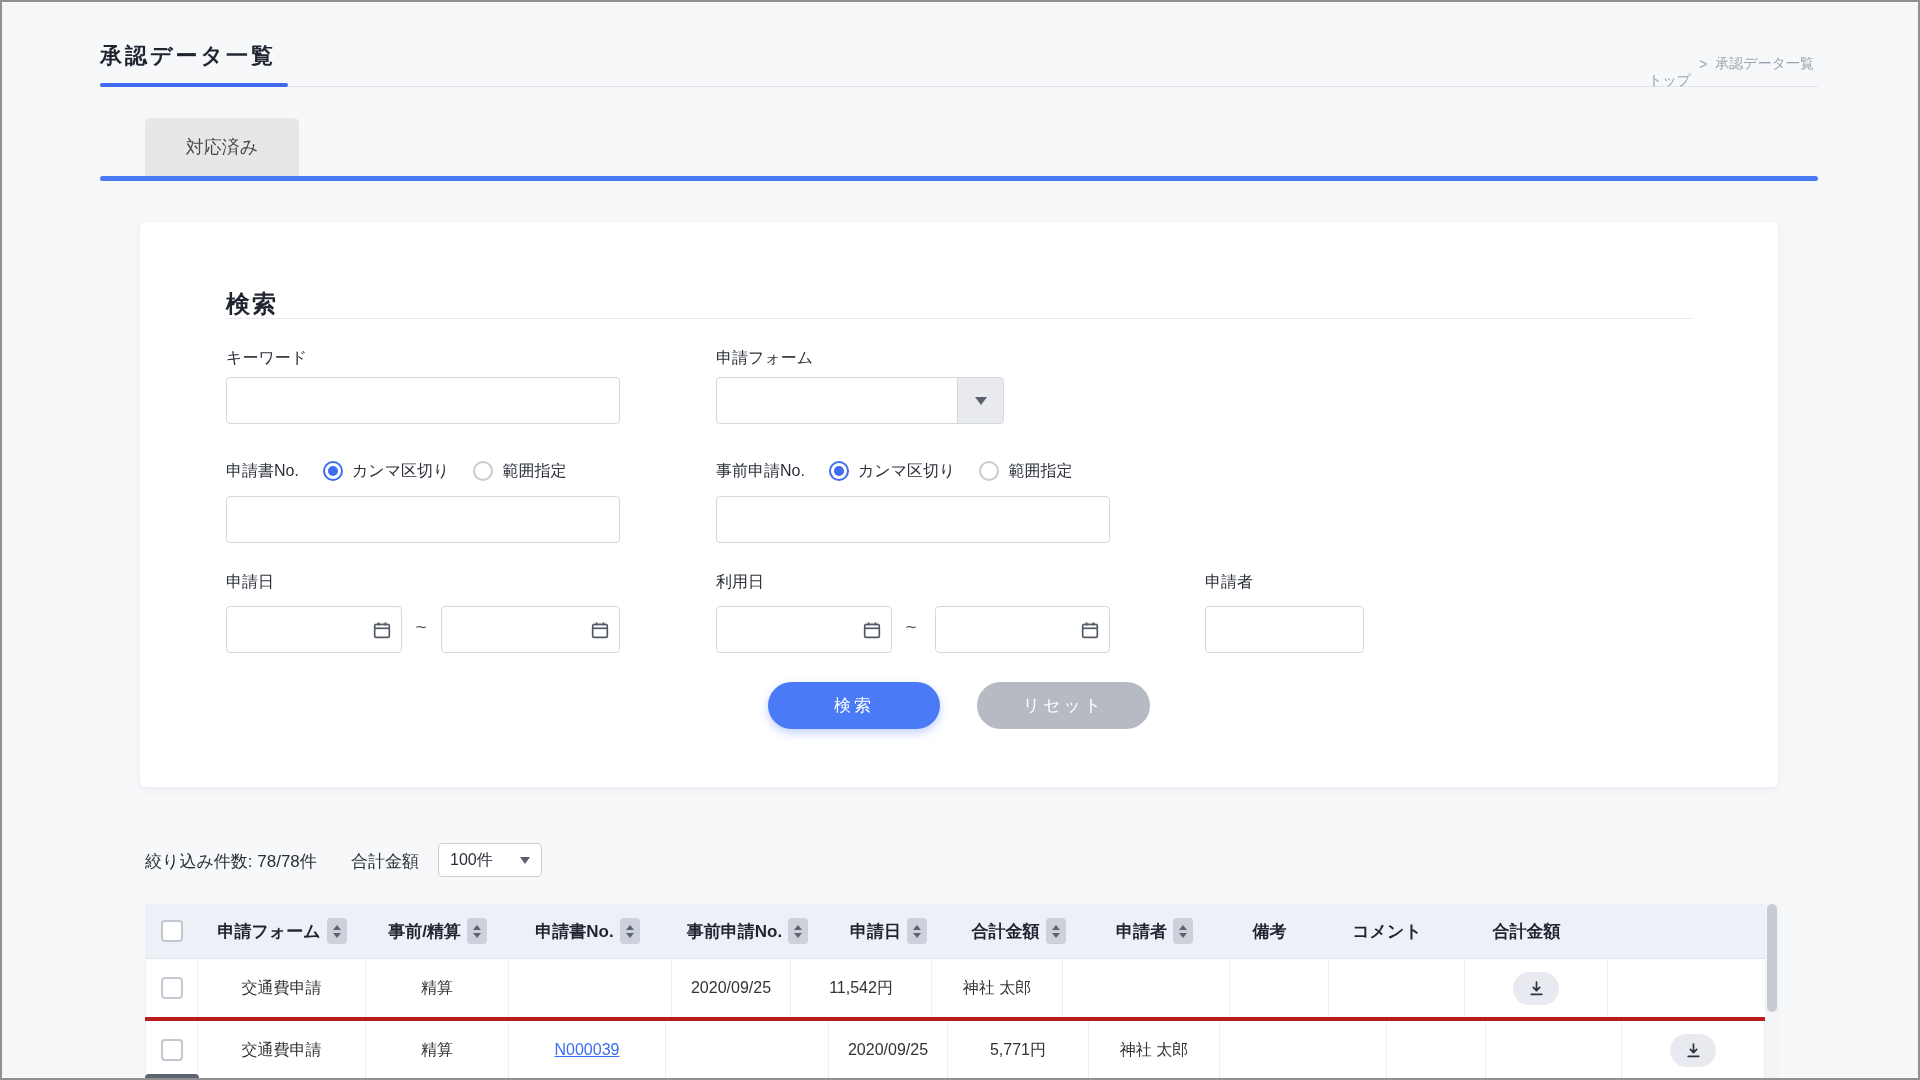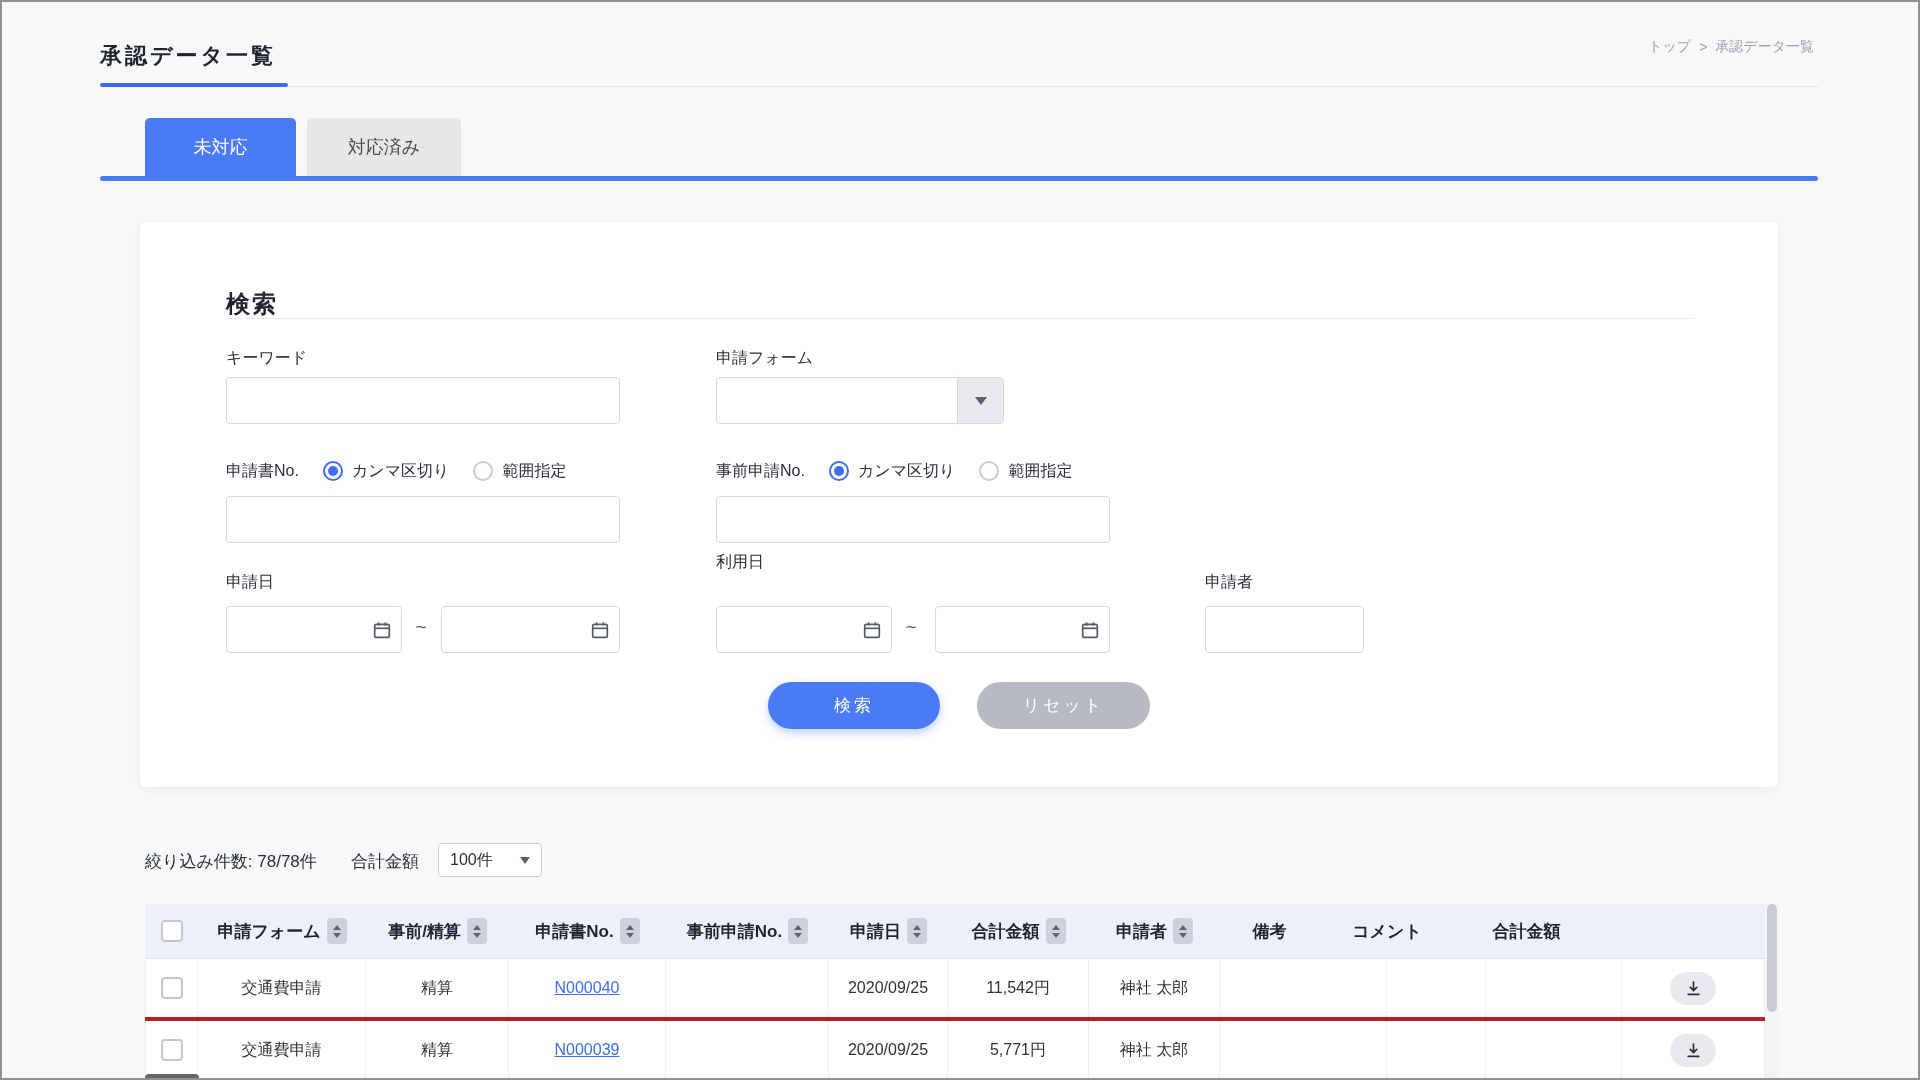--- a/index.html
+++ b/index.html
@@ -6,21 +6,21 @@
   .viewport {
     position:relative; width:1920px; height:1080px; box-sizing:border-box;
     background:#f7f8fa; border:2px solid #919191; overflow:hidden;
     font-family:"Liberation Sans","DejaVu Sans",sans-serif; color:#2a2f3a;
   }
   
   .page-title { position:absolute; left:98px; top:24px; font-size:22px; font-weight:700; color:#1f2430; letter-spacing:3px; }
   .header-line { position:absolute; left:98px; top:84px; width:1718px; height:1px; background:#e2e4e9; }
   .title-underline { position:absolute; left:98px; top:81px; width:188px; height:4px; background:#3e6af0; border-radius:2px; z-index:2; }
   .breadcrumb { position:absolute; top:36px; right:104px; font-size:14px; color:#9aa1b0; display:flex; align-items:center; gap:8px; }
-  .breadcrumb a { color:#9aa1b0; text-decoration:none; cursor:pointer; }
+  .breadcrumb a { color:#9aa1b0; text-decoration:none; cursor:pointer;margin-top:34px; }
   
   .tabs { position:absolute; left:143px; top:116px; display:flex; gap:11px; z-index:2; }
   .tab { height:58px; display:flex; align-items:center; justify-content:center; font-size:18px; border-radius:5px 5px 0 0; cursor:pointer; }
   .tab.pending { width:151px; background:#4a7af5; color:#ffffff; }
   .tab.done { width:154px; background:#e7e7ea; color:#4a4a4a; }
   .tab-accent { position:absolute; left:98px; top:174px; width:1718px; height:5px; background:#4a7af5; border-radius:3px; }
   
   .search-card { position:absolute; left:138px; top:220px; width:1638px; height:565px; background:#ffffff; border-radius:6px; box-shadow:0 2px 10px rgba(30,40,70,0.06); }
   .search-heading { position:absolute; left:86px; top:46px; font-size:24px; font-weight:600; color:#1f2430; letter-spacing:2px; }
   .search-divider { position:absolute; left:86px; top:96px; width:1467px; height:1px; background:#e8eaef; }
@@ -73,21 +73,20 @@
   <h1 class="page-title">承認データ一覧</h1>
   <div class="header-line"></div>
   <div class="title-underline"></div>
   <div class="breadcrumb">
     <a>トップ</a>
     <span>&gt;</span>
     <span>承認データ一覧</span>
   </div>
 
   <div class="tabs">
-    <div class="tab pending">未対応</div>
     <div class="tab done">対応済み</div>
   </div>
   <div class="tab-accent"></div>
 
   <section class="search-card">
     <h2 class="search-heading">検索</h2>
     <div class="search-divider"></div>
 
     <span class="f-label" style="left:86px; top:126px;">キーワード</span>
     <input class="text-input" style="left: 86px; top: 155px; width: 394px;" type="text" value="">
@@ -140,21 +139,21 @@
     <div class="date-field" style="left:301px; top:384px; width:179px;">
       <input type="text" value="" style="">
       <svg width="18" height="18" viewBox="0 0 16 16">
           <rect x="1.5" y="3" width="13" height="11.5" rx="1.5" fill="none" stroke="#525a68" stroke-width="1.5"></rect>
           <line x1="1.5" y1="6.5" x2="14.5" y2="6.5" stroke="#525a68" stroke-width="1.5"></line>
           <line x1="5" y1="1.2" x2="5" y2="4" stroke="#525a68" stroke-width="1.5"></line>
           <line x1="11" y1="1.2" x2="11" y2="4" stroke="#525a68" stroke-width="1.5"></line>
         </svg>
     </div>
 
-    <span class="f-label" style="left:576px; top:330px;">利用日</span>
+    <span class="f-label" style="left:576px; top:350px;">利用日</span>
     <div class="date-field" style="left:576px; top:384px; width:176px;">
       <input type="text" value="" style="">
       <svg width="18" height="18" viewBox="0 0 16 16">
           <rect x="1.5" y="3" width="13" height="11.5" rx="1.5" fill="none" stroke="#525a68" stroke-width="1.5"></rect>
           <line x1="1.5" y1="6.5" x2="14.5" y2="6.5" stroke="#525a68" stroke-width="1.5"></line>
           <line x1="5" y1="1.2" x2="5" y2="4" stroke="#525a68" stroke-width="1.5"></line>
           <line x1="11" y1="1.2" x2="11" y2="4" stroke="#525a68" stroke-width="1.5"></line>
         </svg>
     </div>
     <span class="tilde" style="left:758px; top:394px;">~</span>
@@ -246,23 +245,20 @@
           <span>合計金額</span>
         </div>
       </div>
     <div id="t-body">
         <div class="tr">
           <div class="td" style="width: 53px;">
             <span class="checkbox"></span>
           </div>
           <div class="td" style="width: 168px;">交通費申請</div>
           <div class="td" style="width: 143px;">精算</div>
-          <div class="td" style="width: 157px;">
-            <a class="link">N000040</a>
-          </div>
           <div class="td" style="width: 163px;"></div>
           <div class="td" style="width: 119px;">2020/09/25</div>
           <div class="td" style="width: 141px;">11,542円</div>
           <div class="td" style="width: 131px;">神社 太郎</div>
           <div class="td" style="width: 167px;"></div>
           <div class="td" style="width: 99px;"></div>
           <div class="td" style="width: 136px;"></div>
           <div class="td" style="width: 143px;">
             <button class="dl-btn">
               <svg width="17" height="17" viewBox="0 0 16 16">

